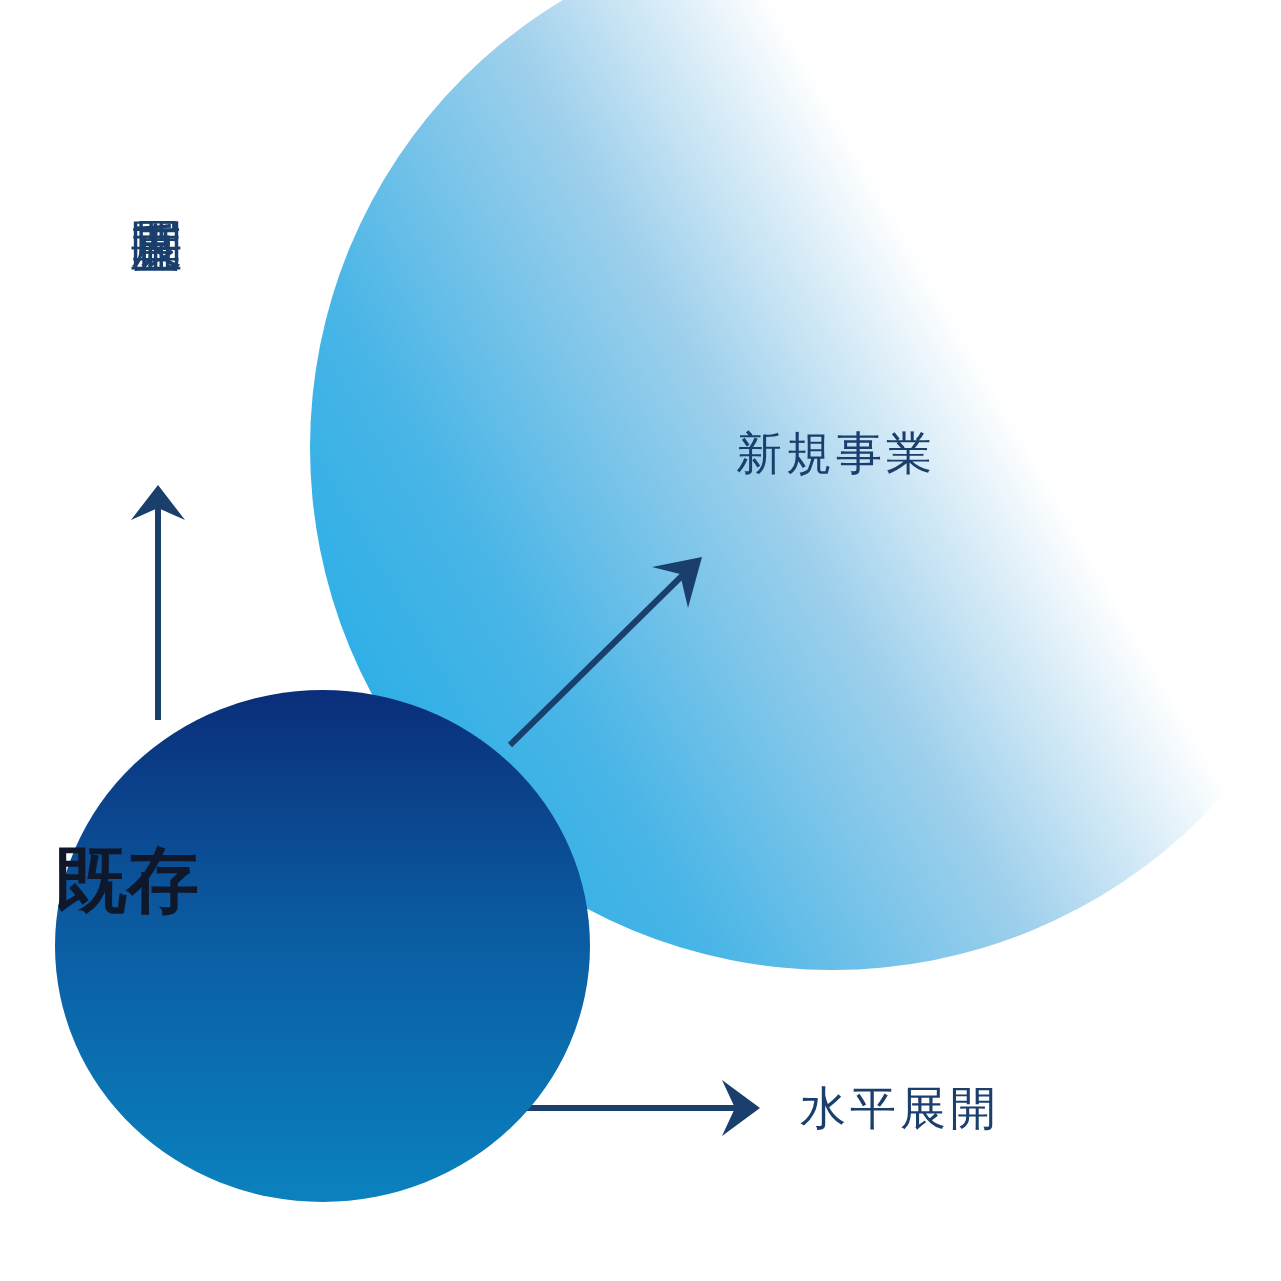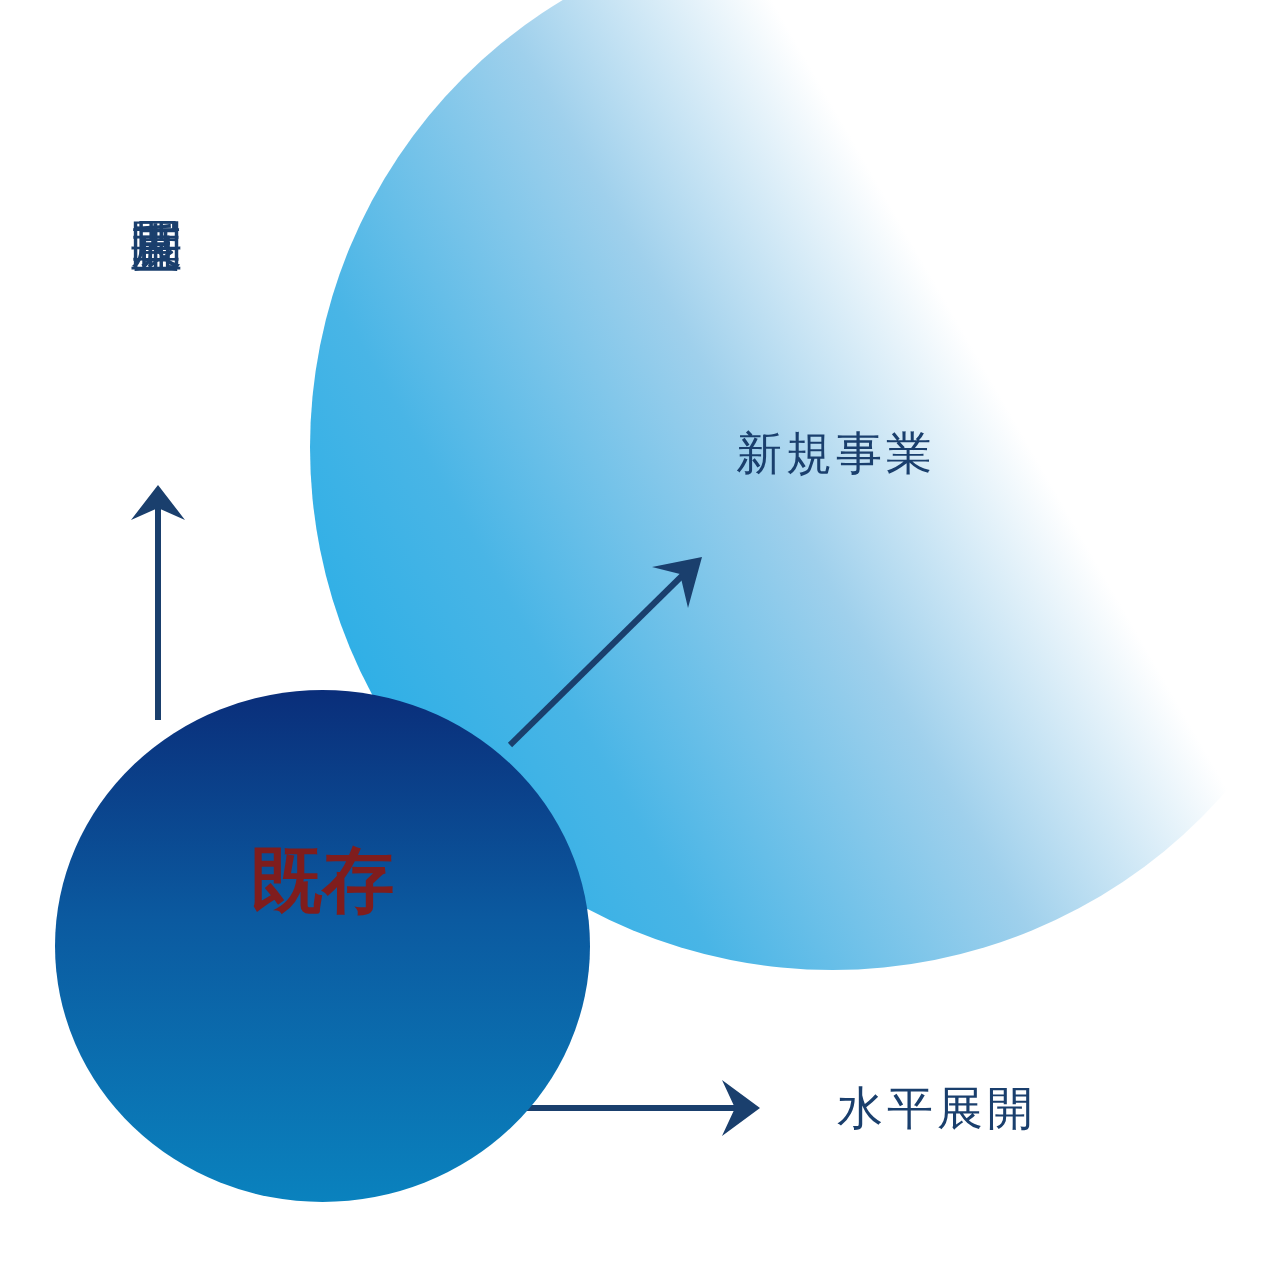--- a/index.html
+++ b/index.html
@@ -6,21 +6,21 @@
     body { width: 1281px; height: 1281px; position: relative; overflow: hidden;
       font-family: "DejaVu Sans", "Liberation Sans", sans-serif; }
     .big-circle { position: absolute; left: 310px; top: -75px; width: 1045px; height: 1045px; border-radius: 50%;
       background: linear-gradient(60deg, #13a9e6 0%, #49b5e6 25%, #9fd0ec 45%, rgba(255,255,255,0.9) 62%, rgba(255,255,255,0) 75%); }
     .small-circle { position: absolute; left: 55px; top: 690px; width: 535px; height: 512px; border-radius: 50%;
       background: linear-gradient(180deg, #0a2e7a 0%, #0b5aa0 45%, #0a82be 100%); z-index: 2; }
     svg.arrows { position: absolute; left: 0; top: 0; z-index: 1; }
     .label { position: absolute; color: #1a3f6d; font-size: 46px; letter-spacing: 4px; }
     .vertical-label { position: absolute; left: 128px; top: 180px; width: 60px; color: #1a3f6d;
       font-size: 52px; line-height: 62px; writing-mode: vertical-rl; text-orientation: upright; letter-spacing: 0; }
-    .center-text { position: absolute; left: 55px; top: 830px; width: 535px; text-align: center; color: #7f1d1d;
+    .center-text { position: absolute; left: 55px; top: 830px; width: 535px; text-align: left; color: #0f172a;
       font-size: 72px; font-weight: bold; line-height: 100px; z-index: 3; }
   </style>
 </head>
 <body>
 
 <div class="big-circle"></div>
 
 <svg class="arrows" width="1281" height="1281">
   <g stroke="#1a3f6d" stroke-width="6" fill="none">
     <line x1="158" y1="720" x2="158" y2="500"></line>
@@ -37,13 +37,13 @@
 <div class="small-circle"></div>
 
 <div class="center-text">
   <div>既存</div>
 </div>
 
 <div class="vertical-label">垂直展開</div>
 
 <div class="label" style="left:692px; top:423px;margin-left:44px;">新規事業</div>
 
-<div class="label" style="left:800px; top:1078px;margin-left:37px;">水平展開</div>
+<div class="label" style="left:800px; top:1078px;">水平展開</div>
 
 </body></html>

